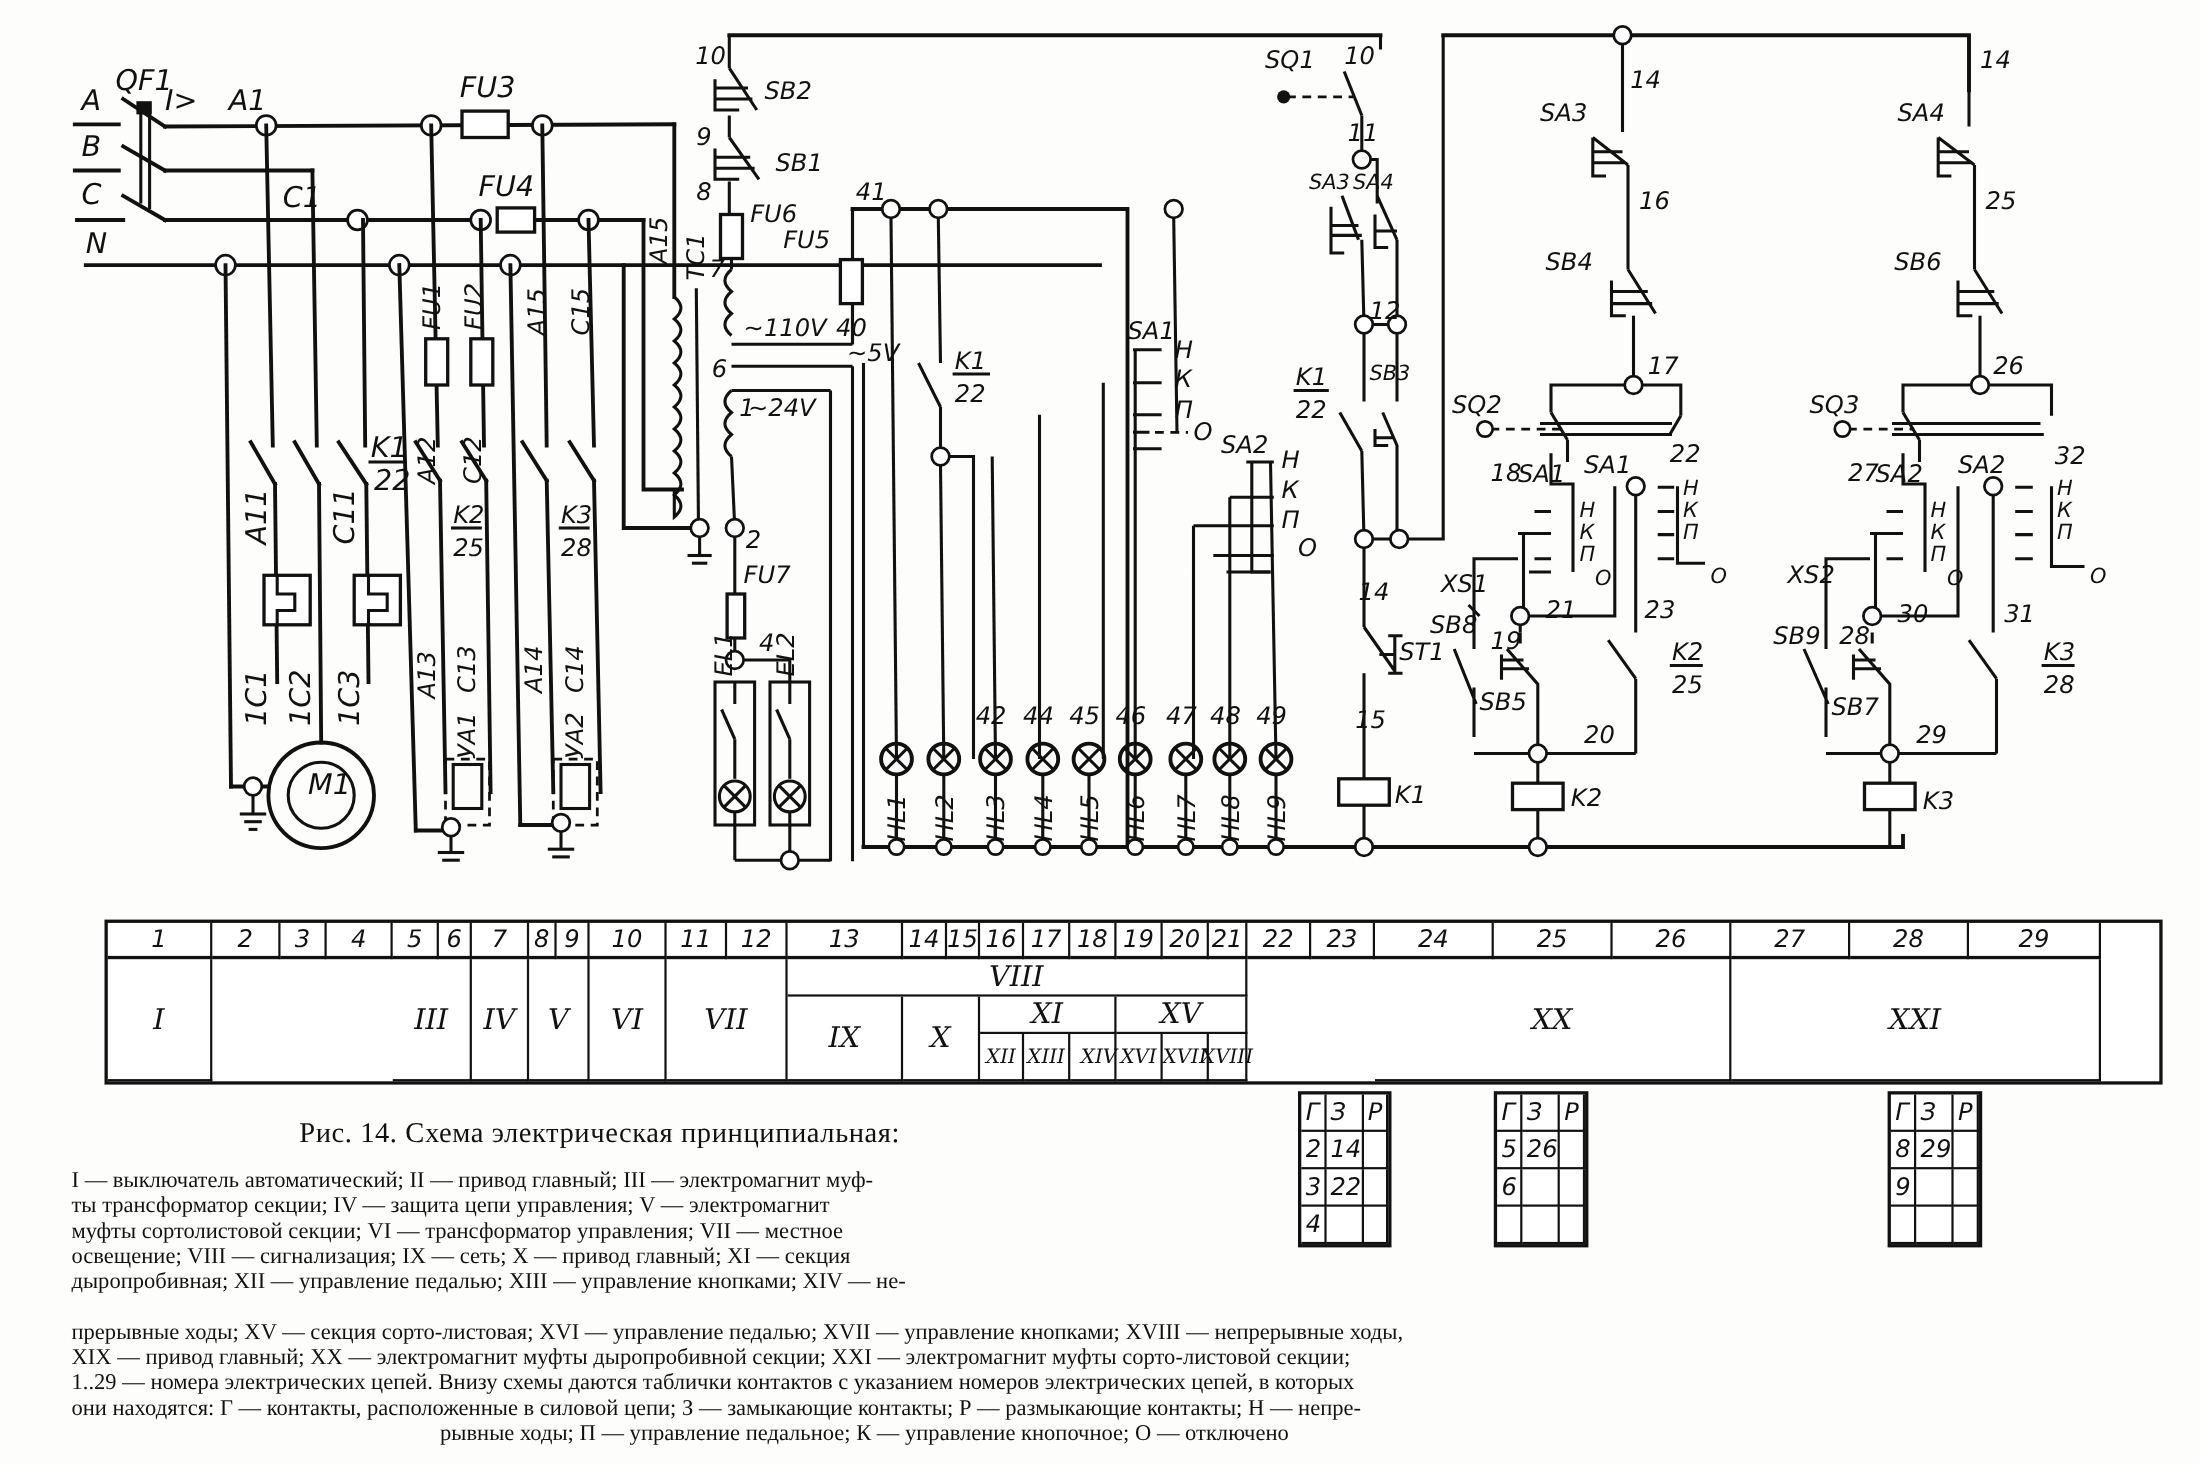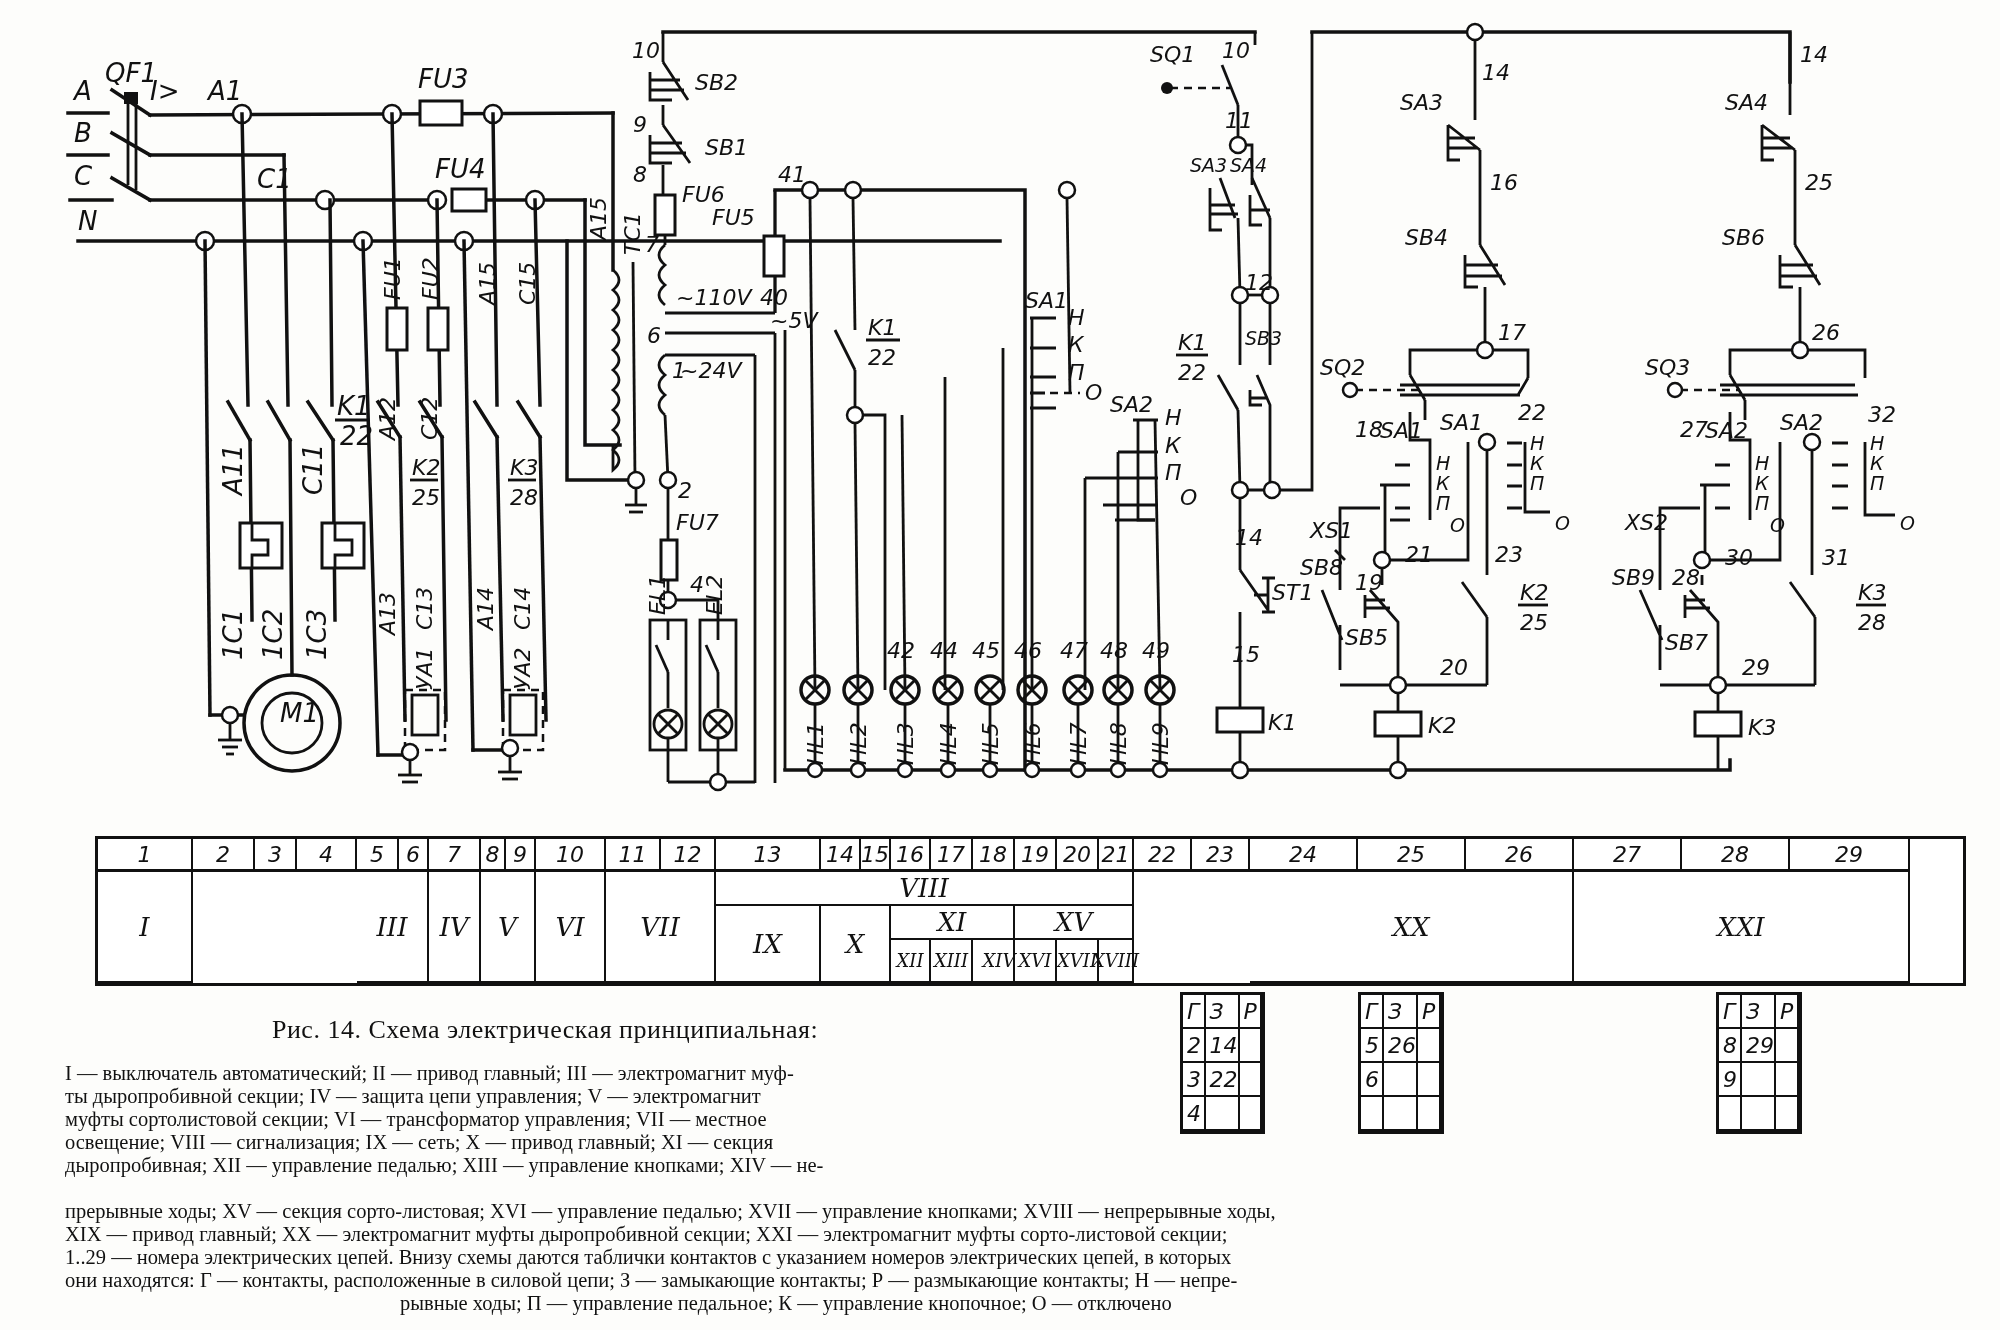--- a/index.html
+++ b/index.html
@@ -630,21 +630,21 @@
     <div class="cc"></div>
     <div class="cc"></div>
     <div class="cc"></div>
     <div class="cc"></div>
     <div class="cc"></div>
   </div>
 
 <div id="caption-title">Рис. 14. Схема электрическая принципиальная:</div>
 <div id="legend">
   <div>I — выключатель автоматический; II — привод главный; III — электромагнит муф-</div>
-  <div>ты дыропробивной секции; IV — защита цепи управления; V — электромагнит</div>
+  <div>ты трансформатор секции; IV — защита цепи управления; V — электромагнит</div>
   <div>муфты сортолистовой секции; VI — трансформатор управления; VII — местное</div>
   <div>освещение; VIII — сигнализация; IX — сеть; X — привод главный; XI — секция</div>
   <div>дыропробивная; XII — управление педалью; XIII — управление кнопками; XIV — не-</div>
 </div>
 <div id="legend2">
   <div>прерывные ходы; XV — секция сорто-листовая; XVI — управление педалью; XVII — управление кнопками; XVIII — непрерывные ходы,</div>
   <div>XIX — привод главный; XX — электромагнит муфты дыропробивной секции; XXI — электромагнит муфты сорто-листовой секции;</div>
   <div>1..29 — номера электрических цепей. Внизу схемы даются таблички контактов с указанием номеров электрических цепей, в которых</div>
   <div>они находятся: Г — контакты, расположенные в силовой цепи; З — замыкающие контакты; Р — размыкающие контакты; Н — непре-</div>
   <div style="padding-left:335px">рывные ходы; П — управление педальное; К — управление кнопочное; О — отключено</div>

